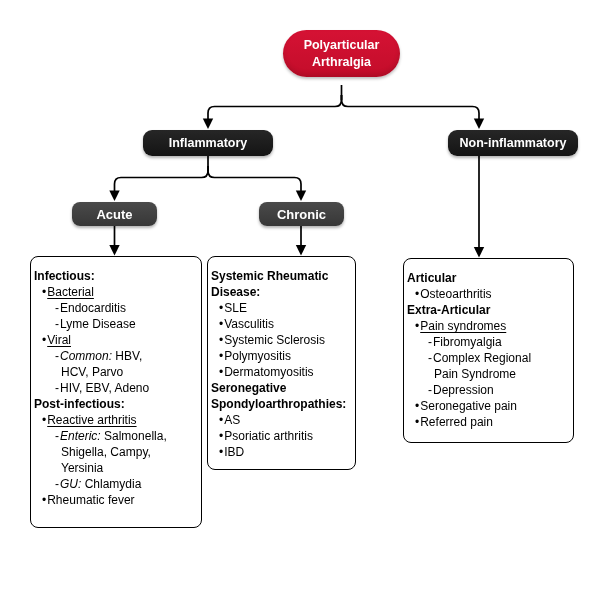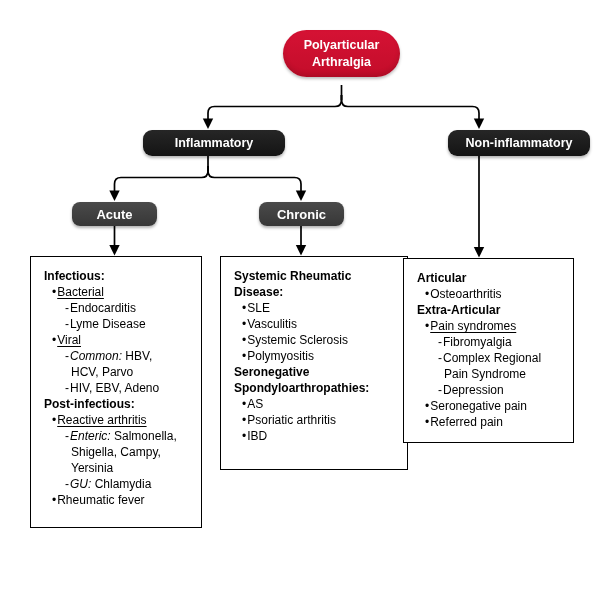--- a/index.html
+++ b/index.html
@@ -10,35 +10,35 @@
   svg.connectors { position:absolute; left:0; top:0; width:602px; height:600px; }
   svg.connectors path { fill:none; stroke:#000; stroke-width:1.7px; }
   svg.connectors polygon { fill:#000; stroke:none; }
 
   .node { position:absolute; display:flex; align-items:center; justify-content:center;
     text-align:center; color:#fff; font-weight:bold; }
   .node-root { left:283px; top:30px; width:117px; height:47px;
     background:linear-gradient(180deg,#d51234 0%,#c30d2a 100%);
     border-radius:27px; font-size:12.5px; line-height:1.3; padding:0 12px;
     box-shadow:0 2px 3px rgba(0,0,0,0.25), inset 0 -3px 5px rgba(0,0,0,0.12); }
-  .node-l1 { top:130px; width:142px; height:26px; border-radius:9px; font-size:12.5px;
+  .node-l1 { top:130px; width:130px; height:26px; border-radius:9px; font-size:12.5px;
     background:linear-gradient(180deg,#262626 0%,#141414 100%);
     box-shadow:0 2px 3px rgba(0,0,0,0.3); }
   .node-inflammatory { left:143px; }
   .node-non-inflammatory { left:414px;margin-left:34px; }
   .node-l2 { top:202px; width:85px; height:24px; border-radius:8px; font-size:13px;
     background:linear-gradient(180deg,#4a4a4a 0%,#373737 100%);
     box-shadow:0 2px 3px rgba(0,0,0,0.3); }
   .node-acute { left:72px; }
   .node-chronic { left:259px; }
 
   .detail-box { position:absolute; background:#fff; border:1.6px solid #000;
-    border-radius:0; padding:11px 6px 8px 13px; font-size:12px; line-height:16px; }
+    border-radius:8px; padding:11px 6px 8px 3px; font-size:12px; line-height:16px; }
   .box-acute   { left:30px;  top:256px; width:172px; height:272px; }
-  .box-chronic { left:220px; top:256px; width:188px; height:214px; }
+  .box-chronic { left:207px; top:256px; width:149px; height:214px; }
   .box-noninf  { left:403px; top:258px; width:171px; height:185px; }
 
   .line { white-space:nowrap; }
   .line.header { font-weight:bold; }
   .line.bullet { padding-left:8px; }
   .line.dash   { padding-left:21px; }
   .line.cont   { padding-left:27px; }
   .line .mark  { margin-right:1px; }
   .line .u { text-decoration:underline; text-underline-offset:2px; }
   .line i { font-style:italic; }
@@ -111,20 +111,21 @@
   </div>
 
   <div class="detail-box box-chronic">
     <div id="chronic-detail-list">
         <div class="line header"><span class="txt"><span>Systemic Rheumatic</span></span></div>
         <div class="line header"><span class="txt"><span>Disease:</span></span></div>
         <div class="line bullet"><span class="mark">•</span><span class="txt"><span>SLE</span></span></div>
         <div class="line bullet"><span class="mark">•</span><span class="txt"><span>Vasculitis</span></span></div>
         <div class="line bullet"><span class="mark">•</span><span class="txt"><span>Systemic Sclerosis</span></span></div>
         <div class="line bullet"><span class="mark">•</span><span class="txt"><span>Polymyositis</span></span></div>
+        <div class="line bullet"><span class="mark">•</span><span class="txt"><span>Dermatomyositis</span></span></div>
         <div class="line header"><span class="txt"><span>Seronegative</span></span></div>
         <div class="line header"><span class="txt"><span>Spondyloarthropathies:</span></span></div>
         <div class="line bullet"><span class="mark">•</span><span class="txt"><span>AS</span></span></div>
         <div class="line bullet"><span class="mark">•</span><span class="txt"><span>Psoriatic arthritis</span></span></div>
         <div class="line bullet"><span class="mark">•</span><span class="txt"><span>IBD</span></span></div>
       </div>
   </div>
 
   <div class="detail-box box-noninf">
     <div id="non-inflammatory-detail-list">

